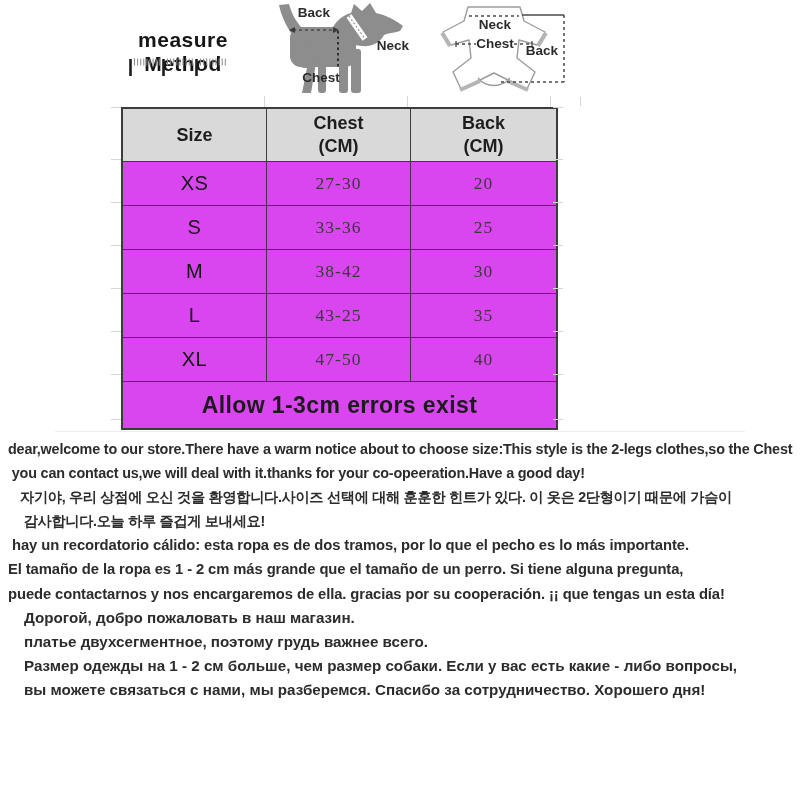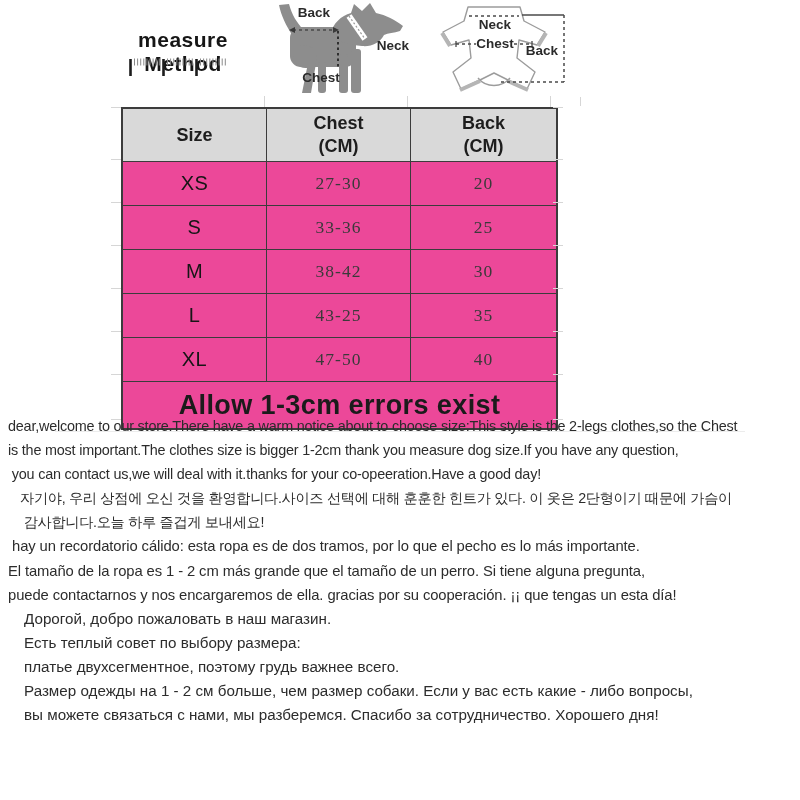--- a/index.html
+++ b/index.html
@@ -22,34 +22,34 @@
   .meas-dash { stroke:#4a4a4a; stroke-width:1.5; stroke-dasharray:3 3; fill:none; }
   .meas-dot { stroke:#2f2f2f; stroke-width:2; stroke-dasharray:2.5 3; }
   .solid-line { stroke:#4a4a4a; stroke-width:1.3; }
   .arrowhead { fill:#3a3a3a; }
   .diagram-label { font:700 13.5px "Liberation Sans","DejaVu Sans",sans-serif; fill:#2b2b2b; text-anchor:middle; }
   .garment { fill:#ffffff; stroke:#9c9c9c; stroke-width:1.4; stroke-linejoin:round; }
   .garment-line { stroke:#9c9c9c; stroke-width:1.4; fill:none; }
   .cuff { stroke:#b5b5b5; stroke-width:4; }
   
   .size-table-wrap { position:absolute; left:121px; top:107px; }
-  table.size-table { border-collapse:collapse; table-layout:fixed; width:431px; background:#ec4899; }
+  table.size-table { border-collapse:collapse; table-layout:fixed; width:431px; background:#d946ef; }
   table.size-table td, table.size-table th { border:1.6px solid #3c3c3c; text-align:center; vertical-align:middle; padding:0; }
   table.size-table { border:2px solid #3c3c3c; }
   tr.head-row th { height:52px; background:#d9d9d9; font-size:18px; font-weight:600; color:#1d1d1d; line-height:23px; }
   tr.data-row td { height:43px; }
   td.size-cell { font-size:20px; font-weight:500; color:#161616; letter-spacing:.5px; }
   td.num-cell { font-family:"Liberation Serif","DejaVu Serif",serif; font-size:17.5px; color:#3a3a3a; letter-spacing:1px; }
-  tr.footer-row td { height:46px; font-size:27px; font-weight:600; color:#1b1b1b; letter-spacing:.4px; }
+  tr.footer-row td { height:46px; font-size:23px; font-weight:600; color:#1b1b1b; letter-spacing:.4px; }
   
   .tickline { position:absolute; background:#d6d6d6; }
   .faint-h { position:absolute; left:55px; top:431px; width:690px; height:1px; background:#ececec; }
   
   .notes {
-    position:absolute; left:8px; top:414px; width:790px;
+    position:absolute; left:8px; top:437px; width:790px;font-weight:bold;
   }
   .note-line { white-space:pre; overflow:hidden; line-height:24.1px; color:#2c2c2c; }
   .lang-en .note-line { font-size:14.4px; letter-spacing:-0.2px; }
   .lang-ko .note-line { font-size:14.2px; letter-spacing:-0.3px;margin-left:12px; }
   .lang-es .note-line { font-size:14.8px; letter-spacing:-0.1px; }
   .lang-ru .note-line { font-size:15.2px;margin-left:16px; }
 </style>
 </head>
 <body>
 
@@ -176,34 +176,32 @@
     <div class="tickline" style="left:553px; top:288px; width:10px; height:1px;"></div>
     <div class="tickline" style="left:553px; top:331px; width:10px; height:1px;"></div>
     <div class="tickline" style="left:553px; top:374px; width:10px; height:1px;"></div>
     <div class="tickline" style="left:553px; top:419px; width:10px; height:1px;"></div>
     <div class="faint-h"></div>
   </div>
 
   <div class="notes">
     <div class="lang-en">
       <div class="note-line">dear,welcome to our store.There have a warm notice about to choose size:This style is the 2-legs clothes,so the Chest</div>
-      <div class="note-line">is the most important.The clothes size is bigger 1-2cm thank you measure dog size.If you have any question,</div>
       <div class="note-line"> you can contact us,we will deal with it.thanks for your co-opeeration.Have a good day!</div>
     </div>
     <div class="lang-ko">
       <div class="note-line">자기야, 우리 상점에 오신 것을 환영합니다.사이즈 선택에 대해 훈훈한 힌트가 있다. 이 옷은 2단형이기 때문에 가슴이</div>
       <div class="note-line"> 감사합니다.오늘 하루 즐겁게 보내세요!</div>
     </div>
     <div class="lang-es">
       <div class="note-line"> hay un recordatorio cálido: esta ropa es de dos tramos, por lo que el pecho es lo más importante.</div>
       <div class="note-line">El tamaño de la ropa es 1 - 2 cm más grande que el tamaño de un perro. Si tiene alguna pregunta,</div>
       <div class="note-line">puede contactarnos y nos encargaremos de ella. gracias por su cooperación. ¡¡ que tengas un esta día!</div>
     </div>
     <div class="lang-ru">
       <div class="note-line">Дорогой, добро пожаловать в наш магазин.</div>
-      <div class="note-line">Есть теплый совет по выбору размера:</div>
       <div class="note-line">платье двухсегментное, поэтому грудь важнее всего.</div>
       <div class="note-line">Размер одежды на 1 - 2 см больше, чем размер собаки. Если у вас есть какие - либо вопросы,</div>
       <div class="note-line">вы можете связаться с нами, мы разберемся. Спасибо за сотрудничество. Хорошего дня!</div>
     </div>
   </div>
 
 </div>
 
 </body></html>

